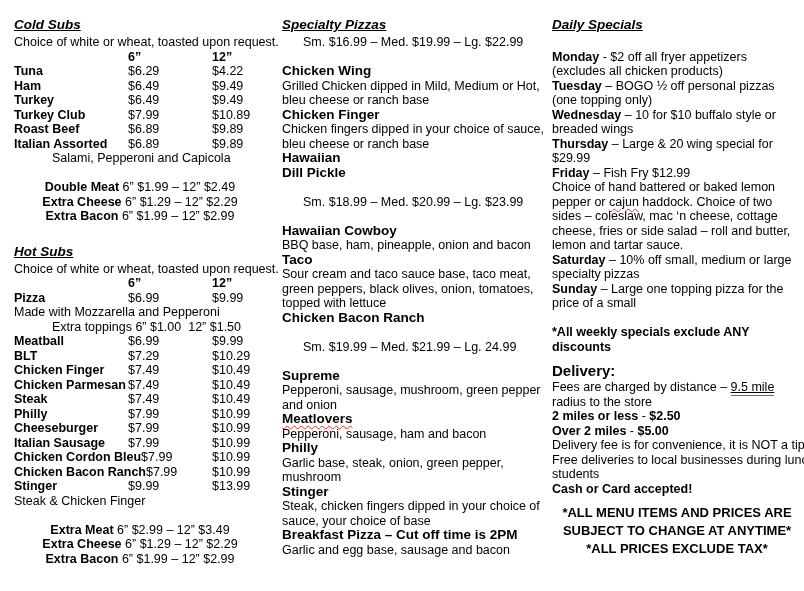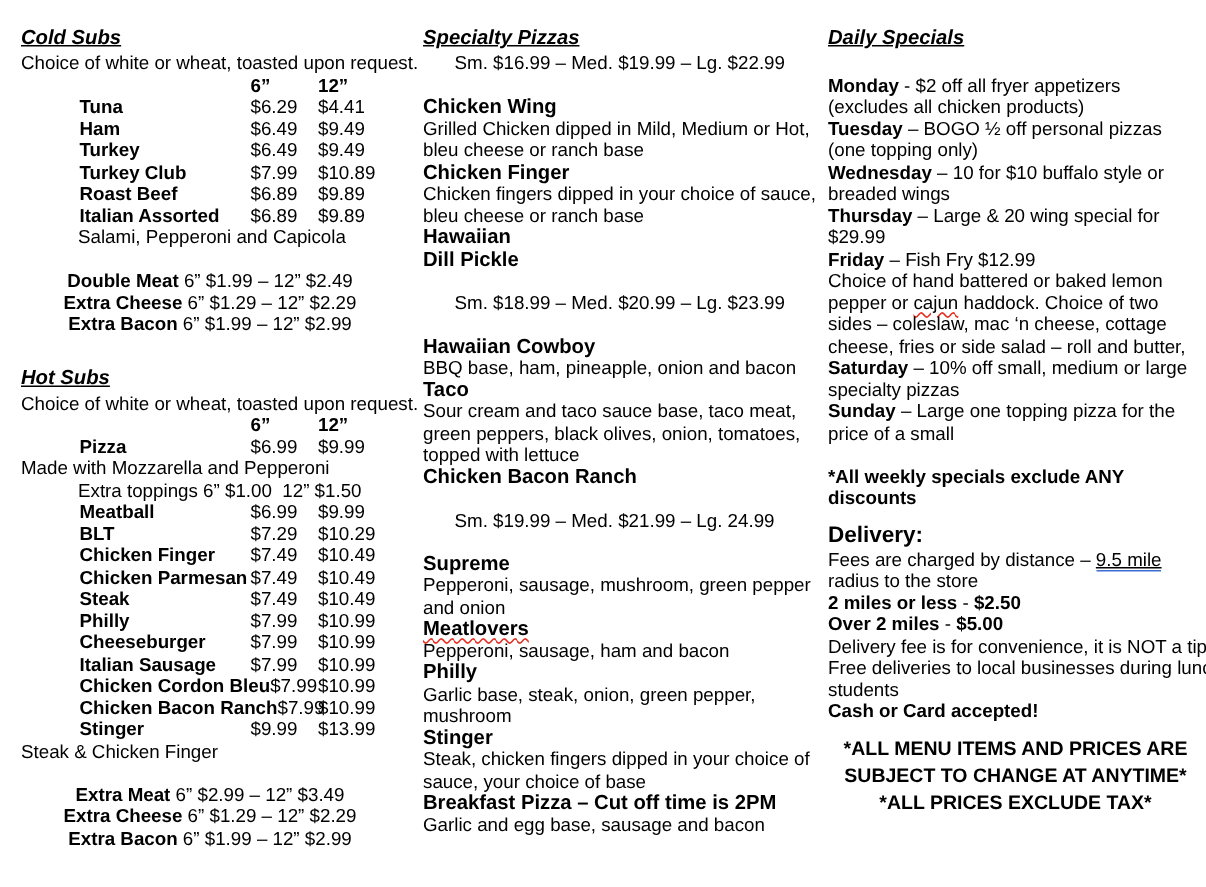--- a/index.html
+++ b/index.html
@@ -13,21 +13,21 @@
   #col-mid{left:282px;width:258px;}
   #col-right{left:552px;width:250px;}
   h2.sec{
     font-size:13.5px;line-height:16px;font-weight:bold;
     text-decoration:underline;margin:0 0 2px 0;font-style:italic;
   }
   .line{white-space:nowrap;}
   .line b{font-weight:bold;}
   
   .row{position:relative;white-space:nowrap;}
-  .rn{display:inline-block;min-width:114px;font-weight:bold;margin-left:39px;}
+  .rn{display:inline-block;min-width:114px;font-weight:bold;}
   .rp2{position:absolute;left:198px;top:0;}
   .hdr .rp1,.hdr .rp2{font-weight:bold;}
   
   .indent38{padding-left:38px;}
   .pl21{padding-left:21px;}
   .center{text-align:center;}
   .gap{height:14.5px;}
   .g20{height:20px;}
   .g8{height:8px;}
   
@@ -55,21 +55,21 @@
 <div class="col" id="col-left">
 
   <div>
     <h2 class="sec">Cold Subs</h2>
     <div class="line">Choice of white or wheat, toasted upon request.</div>
     <div class="row hdr">
       <span class="rn"></span><span class="rp1">6”</span><span class="rp2">12”</span>
     </div>
 
       <div class="row">
-        <span class="rn">Tuna</span><span class="rp1">$6.29</span><span class="rp2">$4.41</span>
+        <span class="rn">Tuna</span><span class="rp1">$6.29</span><span class="rp2">$4.22</span>
       </div>
 
       <div class="row">
         <span class="rn">Ham</span><span class="rp1">$6.49</span><span class="rp2">$9.49</span>
       </div>
 
       <div class="row">
         <span class="rn">Turkey</span><span class="rp1">$6.49</span><span class="rp2">$9.49</span>
       </div>
 
@@ -280,20 +280,21 @@
     <div class="line"><b>Friday</b><span> – </span><span>Fish Fry $12.99</span></div>
 
     <div class="line"><span>Choice of hand battered or baked lemon</span></div>
 
     <div class="line"><span>pepper or </span><span class="squiggle">cajun</span><span> haddock. Choice of two</span></div>
 
     <div class="line"><span>sides – coleslaw, mac ‘n cheese, cottage</span></div>
 
     <div class="line"><span>cheese, fries or side salad – roll and butter,</span></div>
 
+    <div class="line"><span>lemon and tartar sauce.</span></div>
 
     <div class="line"><b>Saturday</b><span> – </span><span>10% off small, medium or large</span></div>
 
     <div class="line"><span>specialty pizzas</span></div>
 
     <div class="line"><b>Sunday</b><span> – </span><span>Large one topping pizza for the</span></div>
 
     <div class="line"><span>price of a small</span></div>
 
     <div class="line gap"></div>

